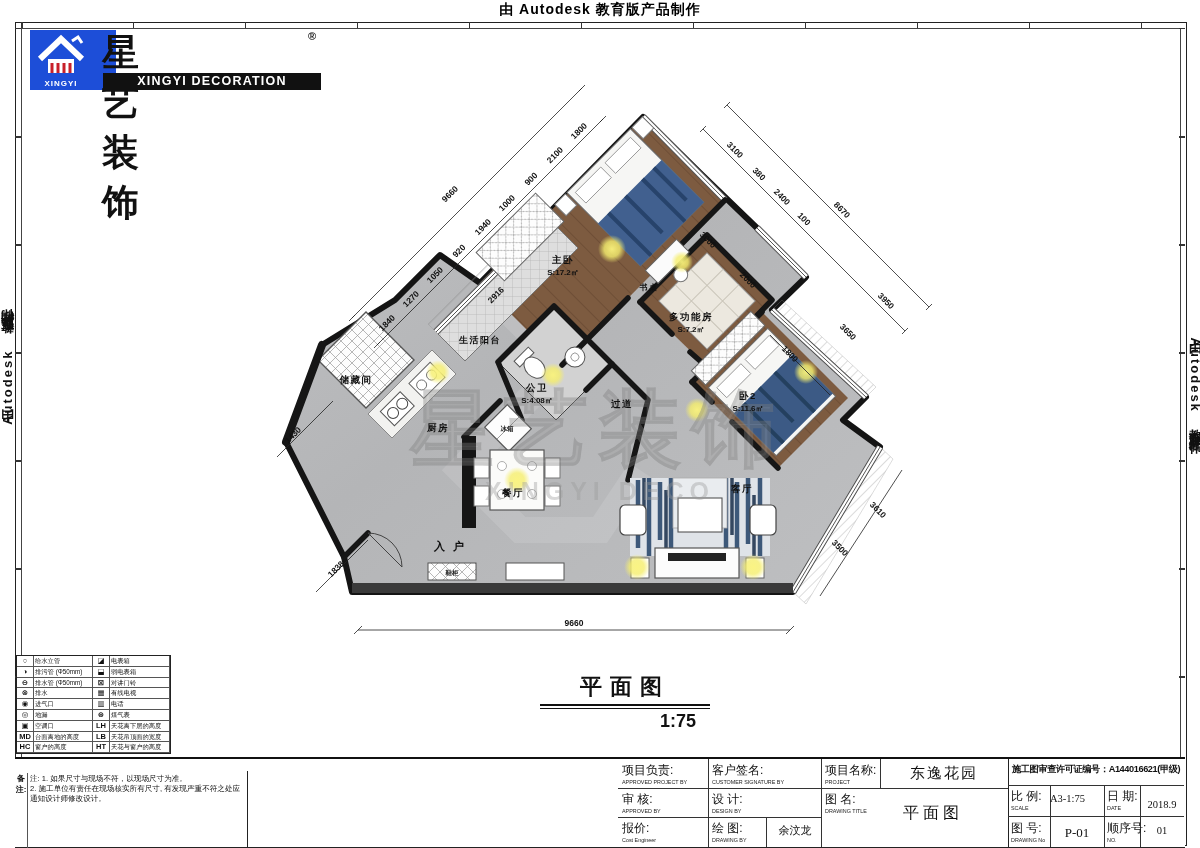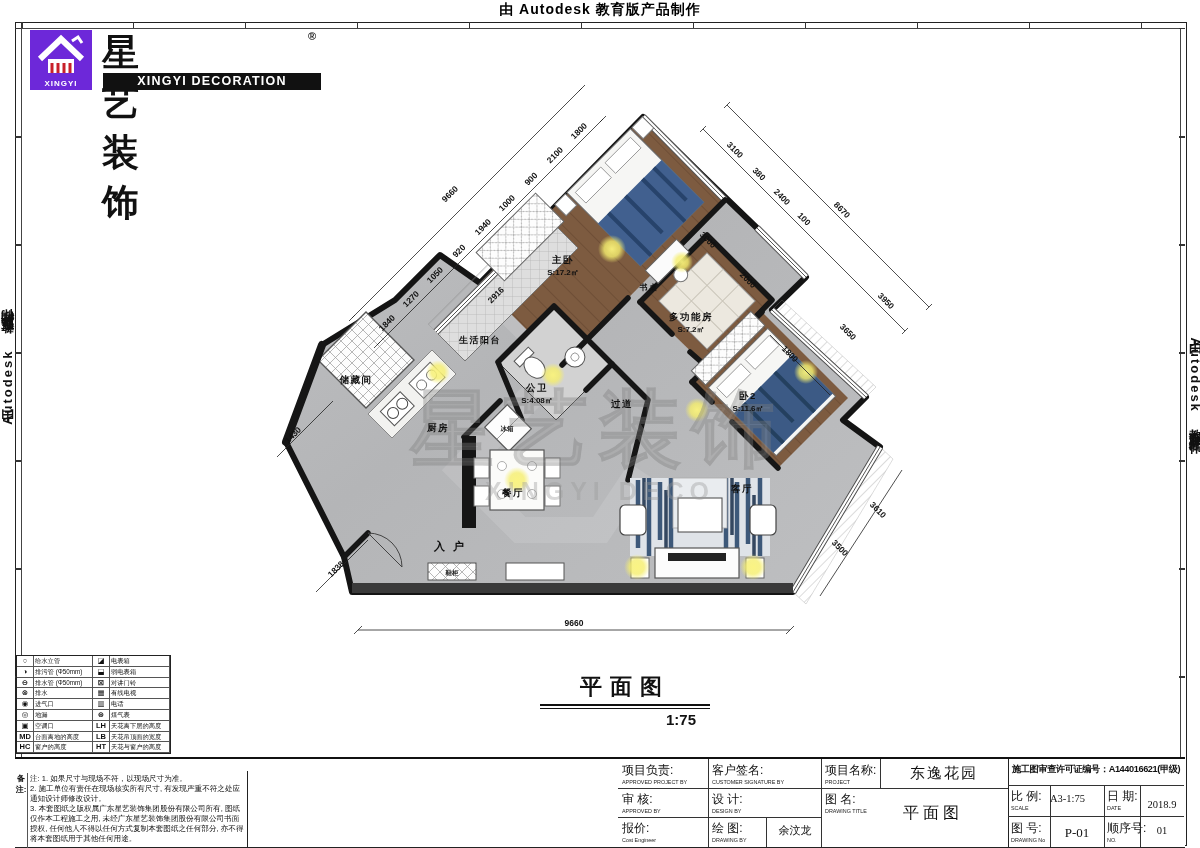--- a/index.html
+++ b/index.html
@@ -12,33 +12,33 @@
   .tickcol{width:6px;background:repeating-linear-gradient(180deg,#333 0 1.5px,transparent 1.5px 108px);}
   
   .banner{font-weight:bold;font-size:14px;letter-spacing:1px;color:#000;white-space:nowrap;}
   #banner-top{left:0;top:1px;width:1200px;text-align:center;}
   #banner-bottom{left:462px;top:832px;width:276px;text-align:center;transform:rotate(180deg);}
   .vbanner{writing-mode:vertical-rl;font-weight:bold;font-size:13px;letter-spacing:2px;}
   #banner-left{left:-1px;top:330px;transform:rotate(180deg);}
   #banner-right{left:1186px;top:330px;}
   
   #logo{left:30px;top:30px;}
-  #logo-red{position:absolute;left:0;top:0;width:62px;height:60px;background:#6d28d9;}
+  #logo-red{position:absolute;left:0;top:0;width:62px;height:60px;background:#1d4ed8;padding-left:24px;}
   #logo-house{position:absolute;left:4px;top:3px;}
   #logo-xingyi{position:absolute;left:0;bottom:2px;width:62px;text-align:center;color:#fff;font-size:8px;font-weight:bold;letter-spacing:1px;}
   #brand-cn{position:absolute;left:72px;top:-2px;font-size:37px;font-weight:900;letter-spacing:2px;font-family:"Liberation Sans","DejaVu Sans",sans-serif;}
   #brand-reg{position:absolute;left:278px;top:0px;font-size:11px;font-weight:bold;}
   #brand-en{position:absolute;left:73px;top:43px;width:218px;height:17px;background:#111;color:#fff;
     font-size:12.5px;font-weight:bold;letter-spacing:1.2px;text-align:center;line-height:17px;}
   
   #plan-title{left:540px;top:672px;width:170px;text-align:center;}
   #plan-title .t{font-family:"Liberation Serif","DejaVu Serif",serif;font-size:22px;font-weight:bold;letter-spacing:8px;}
   #plan-title .u1{height:2.2px;background:#111;margin-top:2px;}
   #plan-title .u2{height:1px;background:#111;margin-top:2px;}
-  #plan-title .s{font-size:15px;font-weight:bold;text-align:right;padding-right:14px;margin-top:2px;}
+  #plan-title .s{font-size:18px;font-weight:bold;text-align:right;padding-right:14px;margin-top:2px;}
   
   #legend{left:16px;top:655px;width:153px;border:1px solid #222;background:#fff;font-size:6.3px;}
   .lg-row{display:grid;grid-template-columns:17px 59px 17px 60px;height:10.8px;line-height:10.8px;}
   .lg-row>span{border-bottom:.5px solid #555;border-right:.5px solid #555;overflow:hidden;white-space:nowrap;padding-left:1px;}
   .lg-sym{text-align:center;font-size:7.5px;padding-left:0 !important;font-weight:bold;}
   
   #strip{left:15px;top:757px;width:1170px;height:88px;border-top:2px solid #111;border-bottom:1.6px solid #222;background:#fff;}
   .sec{position:absolute;top:0;height:88px;border-right:1.2px solid #222;}
   #sec-notes{left:0;width:232px;font-size:7.6px;margin-top:12px;}
   #notes-label{position:absolute;left:0px;top:2px;width:12px;font-size:8px;font-weight:bold;border-right:.6px solid #555;height:86px;text-align:center;}
@@ -417,21 +417,20 @@
     </div>
   </div>
 
 <div class="abs" id="strip">
 
   <div class="sec" id="sec-notes">
     <div id="notes-label">备注:</div>
     <div id="notes-list">
         <div>注: 1. 如果尺寸与现场不符，以现场尺寸为准。</div>
         <div>2. 施工单位有责任在现场核实所有尺寸, 有发现严重不符之处应通知设计师修改设计。</div>
-        <div>3. 本套图纸之版权属广东星艺装饰集团股份有限公司所有, 图纸仅作本工程施工之用, 未经广东星艺装饰集团股份有限公司书面授权, 任何他人不得以任何方式复制本套图纸之任何部分, 亦不得将本套图纸用于其他任何用途。</div>
       </div>
   </div>
 
 
   <div class="sec" id="sec-approve">
     <div class="vline" style="left:90px"></div>
     <div class="vline" style="left:203px"></div>
     <div class="vline" style="left:262px;height:29px"></div>
     <div class="vline" style="left:148px;top:58px;height:30px"></div>
     <div class="hline" style="top:29px;width:390px"></div>

